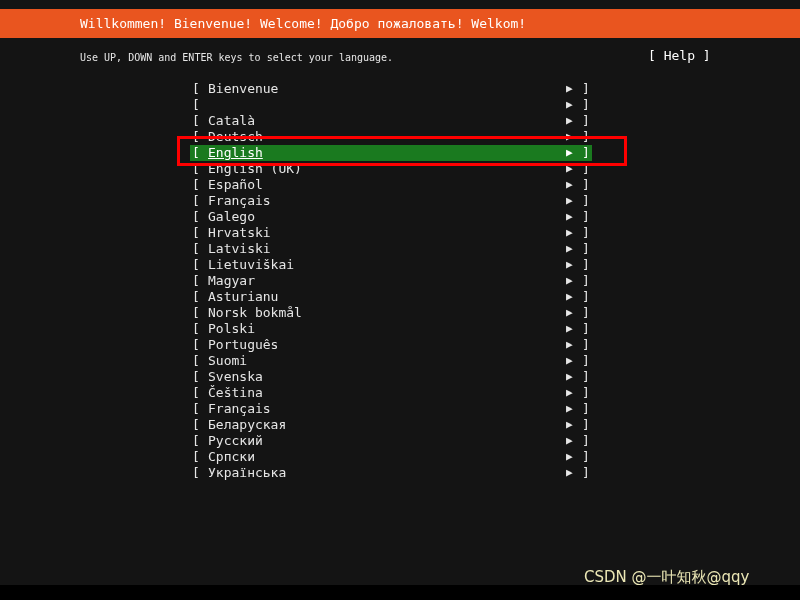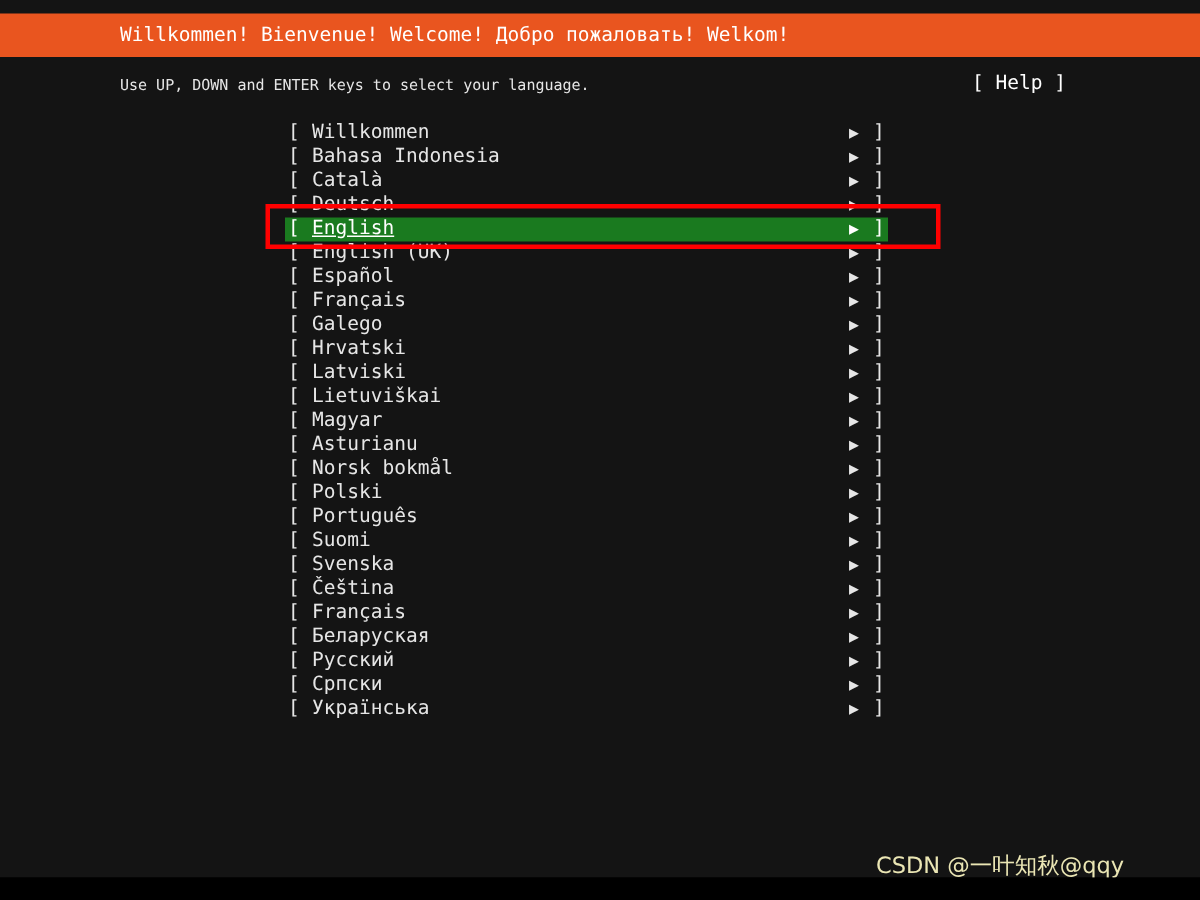--- a/index.html
+++ b/index.html
@@ -180,22 +180,22 @@
   <div class="terminal">
 
     <div class="banner" style="background: rgb(233, 85, 31);">
       <div class="banner-title">Willkommen! Bienvenue! Welcome! Добро пожаловать! Welkom!</div>
       <div class="banner-help">[ Help ]</div>
     </div>
 
     <div class="instruction">Use UP, DOWN and ENTER keys to select your language.</div>
 
     <div class="lang-list" id="lang-list">
-        <div class="lang-row"><span class="br-open">[</span><span class="lang-label">Willkommen</span><span class="arrow">▶</span><span class="br-close">]</span></div>
-        <div class="lang-row"><span class="br-open">[</span><span class="lang-label">Bahasa Indonesia</span><span class="arrow">▶</span><span class="br-close">]</span></div>
+        <div class="lang-row"><span class="br-open">[</span><span class="lang-label">Bienvenue</span><span class="arrow">▶</span><span class="br-close">]</span></div>
+        <div class="lang-row"><span class="br-open">[</span><span class="arrow">▶</span><span class="br-close">]</span></div>
         <div class="lang-row"><span class="br-open">[</span><span class="lang-label">Català</span><span class="arrow">▶</span><span class="br-close">]</span></div>
         <div class="lang-row"><span class="br-open">[</span><span class="lang-label">Deutsch</span><span class="arrow">▶</span><span class="br-close">]</span></div>
         <div class="lang-row selected"><div class="hl" style="background: rgb(26, 122, 31);"></div><span class="br-open">[</span><span class="lang-label">English</span><span class="arrow">▶</span><span class="br-close">]</span></div>
         <div class="lang-row"><span class="br-open">[</span><span class="lang-label">English (UK)</span><span class="arrow">▶</span><span class="br-close">]</span></div>
         <div class="lang-row"><span class="br-open">[</span><span class="lang-label">Español</span><span class="arrow">▶</span><span class="br-close">]</span></div>
         <div class="lang-row"><span class="br-open">[</span><span class="lang-label">Français</span><span class="arrow">▶</span><span class="br-close">]</span></div>
         <div class="lang-row"><span class="br-open">[</span><span class="lang-label">Galego</span><span class="arrow">▶</span><span class="br-close">]</span></div>
         <div class="lang-row"><span class="br-open">[</span><span class="lang-label">Hrvatski</span><span class="arrow">▶</span><span class="br-close">]</span></div>
         <div class="lang-row"><span class="br-open">[</span><span class="lang-label">Latviski</span><span class="arrow">▶</span><span class="br-close">]</span></div>
         <div class="lang-row"><span class="br-open">[</span><span class="lang-label">Lietuviškai</span><span class="arrow">▶</span><span class="br-close">]</span></div>

